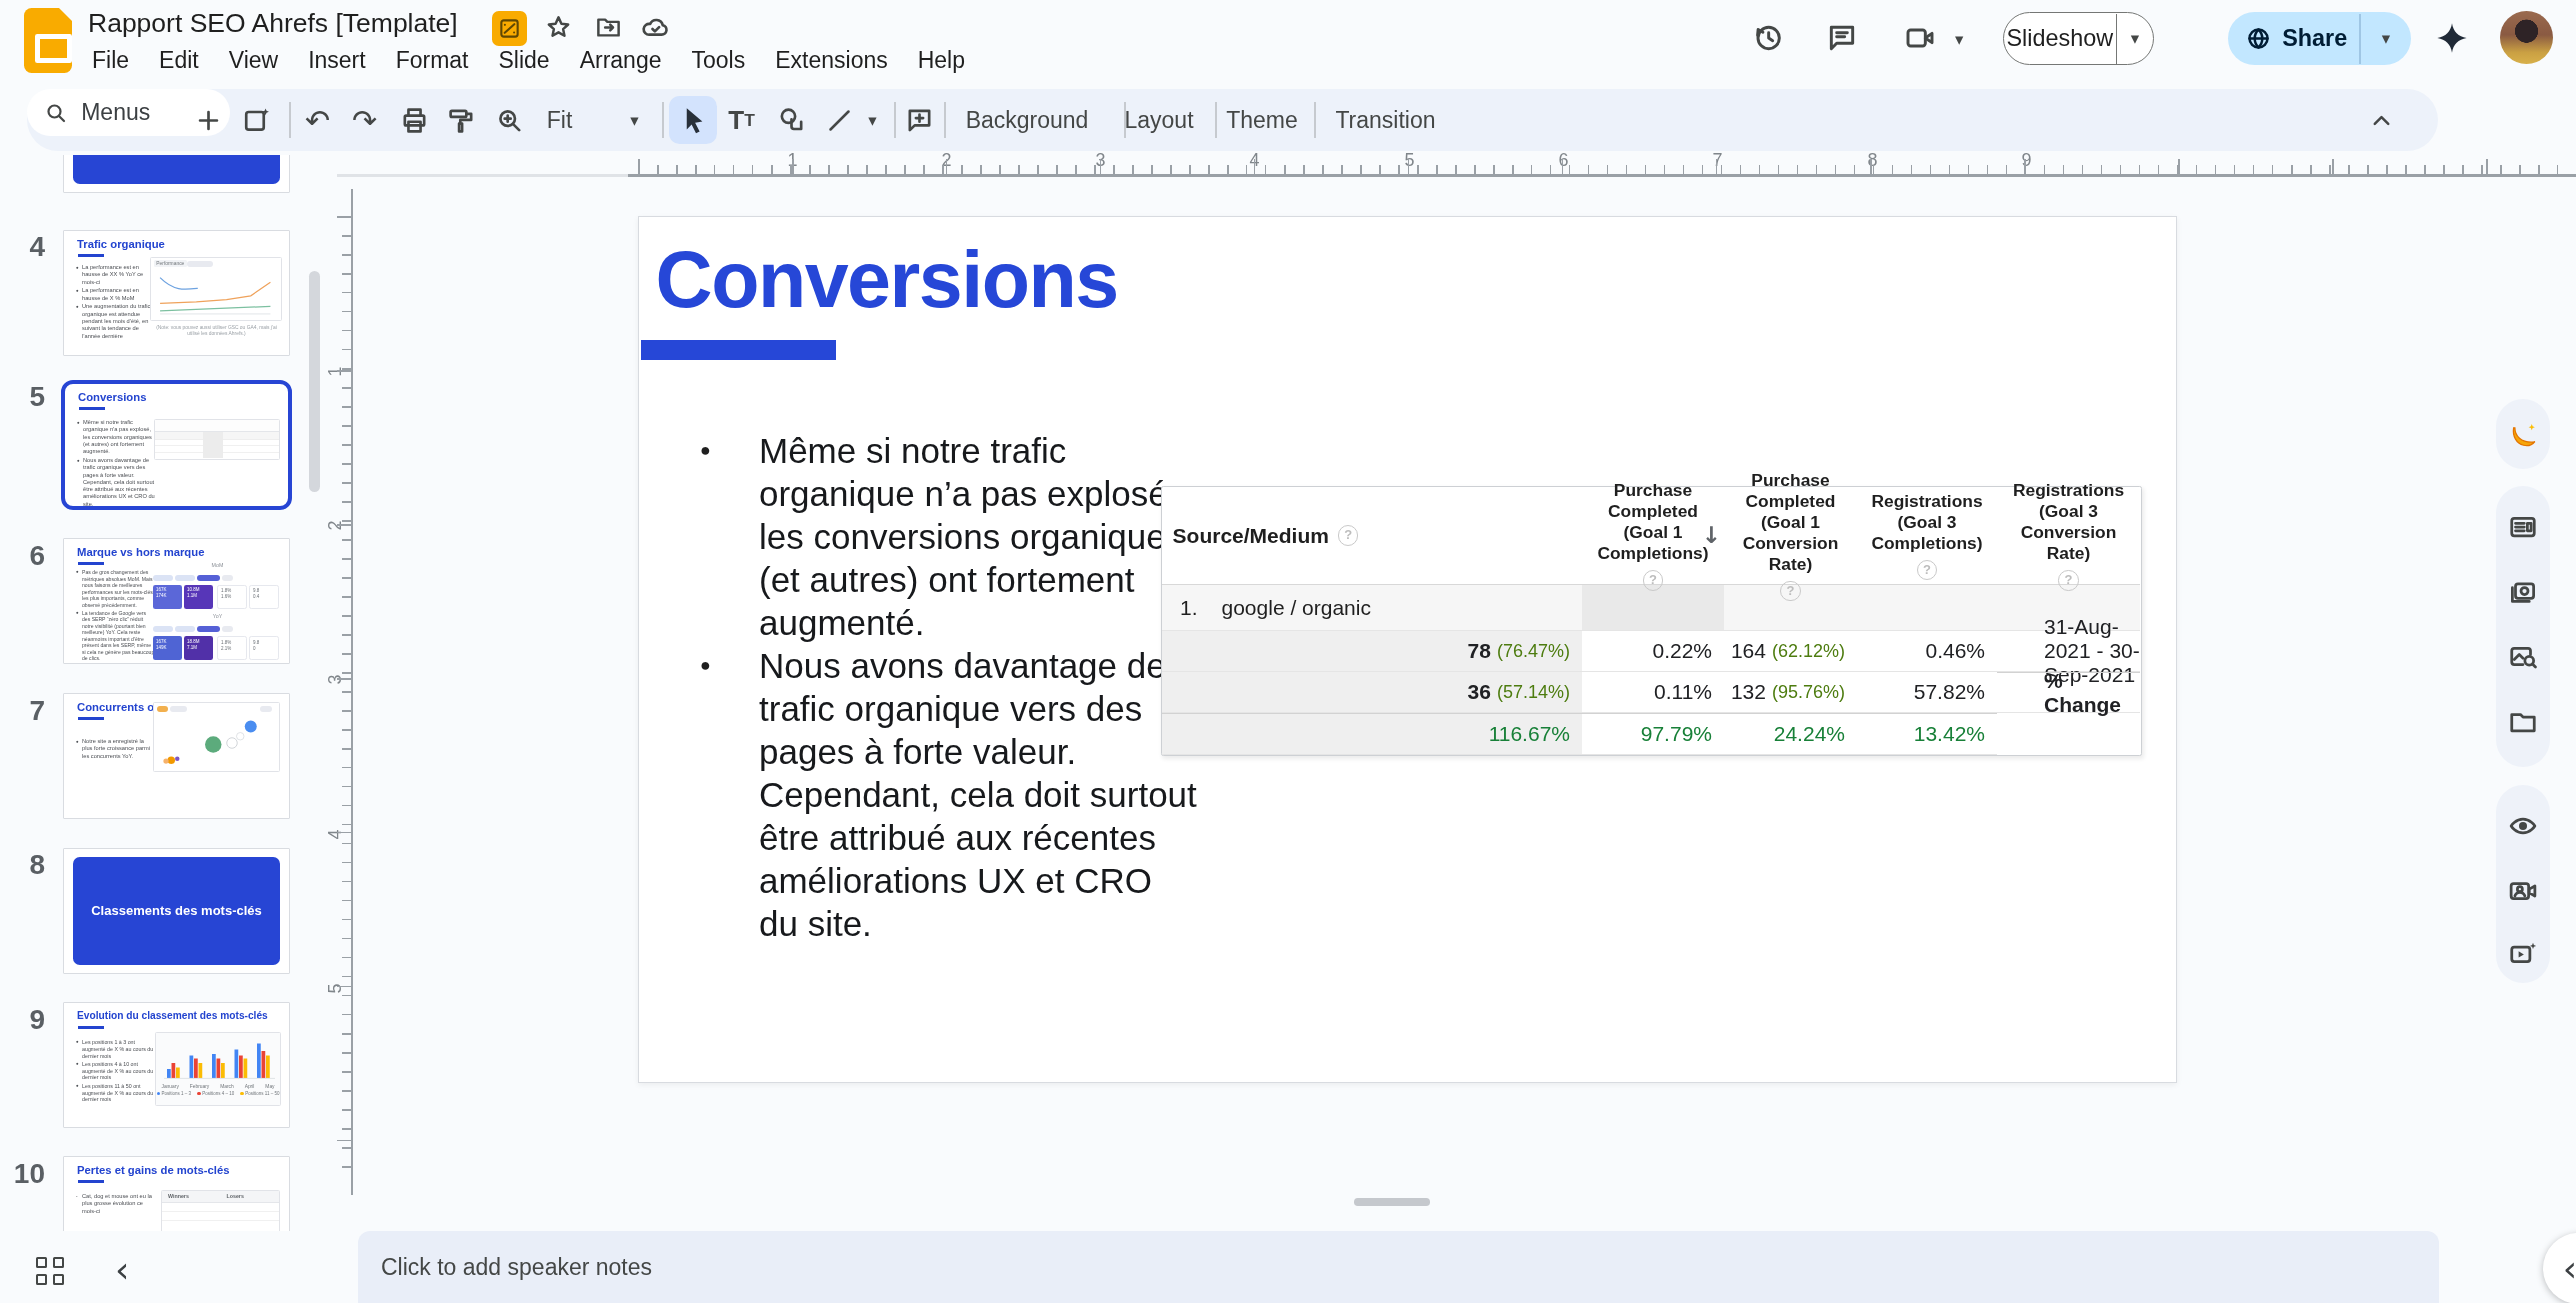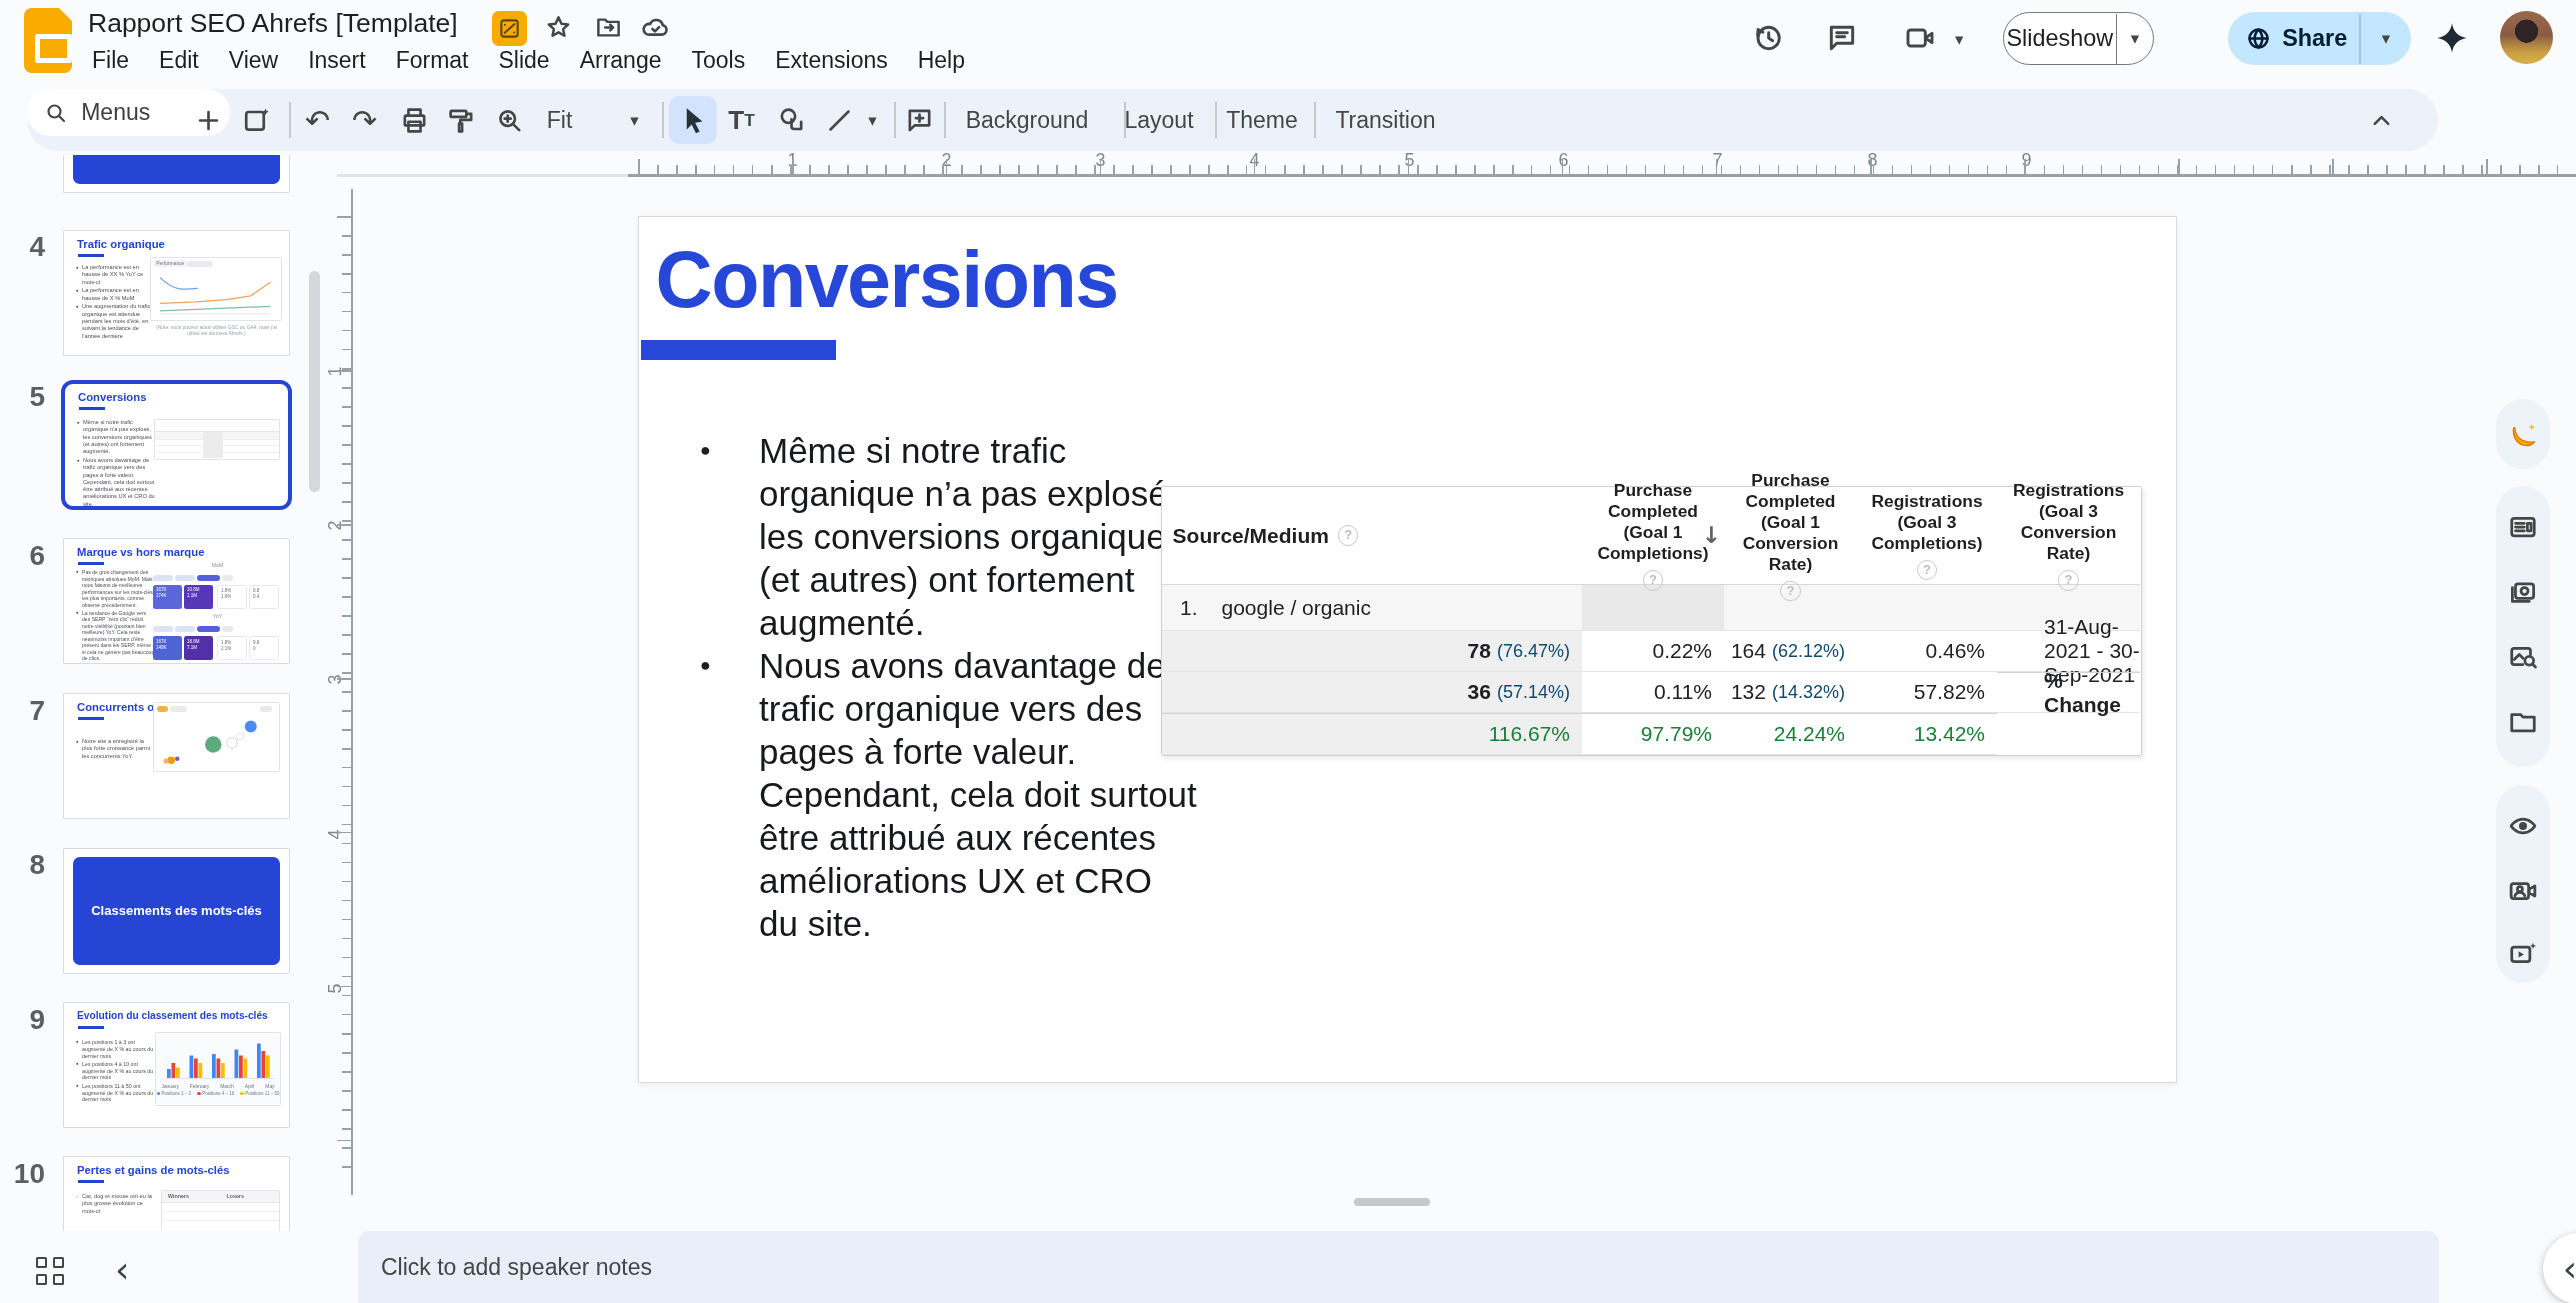--- a/index.html
+++ b/index.html
@@ -77,21 +77,21 @@
   .ga-table>div{border-bottom:0.8px solid #e5e5e5;display:flex;align-items:center}
   .hcell{border-bottom:1.5px solid #d8d8d8!important;flex-direction:column;justify-content:center;text-align:center;font-size:17.4px;font-weight:bold;line-height:21px;position:relative;padding:0 4.5px}
   .hcell .help{margin-top:6px}
   .h1cell{border-bottom:1.5px solid #d8d8d8!important;padding-left:10.6px;font-size:21px;font-weight:bold}
   .help{width:20.4px;height:20.4px;border:1.5px solid #c9c9c9;border-radius:50%;color:#bdbdbd;font-size:13px;line-height:17.4px;text-align:center;font-weight:bold;flex:none;display:inline-block}
   .sort{position:absolute;right:3px;top:38px;font-size:23px;color:#5f6368}
   .grey-col{background:#efefef}
   .grp{background:#f6f6f6}
   .grp.grey-col{background:#e9e9e9}
   .num-cell{justify-content:flex-end;padding-right:12px;font-size:21px;color:#202124}
-  .sub{color:#0c4a6e;font-size:18px;margin-left:6px}
+  .sub{color:#4d7c0f;font-size:18px;margin-left:6px}
   .pl{padding-left:47px;font-size:21px;color:#202124}
   .chg{border-top:0.8px solid #d2d2d2}
   .green{color:#188038;font-weight:normal}
   
   .rail{background:#eef2f9;border-radius:27px}
   .rail-ic{position:absolute;left:12px;width:30px;height:30px;display:flex;align-items:center;justify-content:center}
   
   .notes-box{left:358px;top:1231px;width:2081px;height:73px;background:#e9eef8;border-radius:12px 12px 0 0;padding:23px 0 0 23px;font-size:23px;color:#444746}
   .gridbtn{left:36px;top:1257px;width:30px;height:30px;display:grid;grid-template-columns:11.3px 11.3px;grid-template-rows:11.3px 11.3px;gap:5.3px}
   .gridbtn i{border:2.6px solid #444746;border-radius:1.5px}
@@ -562,21 +562,21 @@
     <div class="num-cell">0.46%</div>
 
     <div class="pl">31-Aug-2021 - 30-Sep-2021</div>
     <div class="num-cell grey-col">
         <b>36</b>
         <span class="sub">(57.14%)</span>
       </div>
     <div class="num-cell">0.11%</div>
     <div class="num-cell">
         <span>132</span>
-        <span class="sub">(14.32%)</span>
+        <span class="sub">(95.76%)</span>
       </div>
     <div class="num-cell">57.82%</div>
 
     <div class="pl chg" style="font-weight:bold">% Change</div>
     <div class="num-cell grey-col chg green">116.67%</div>
     <div class="num-cell chg green">97.79%</div>
     <div class="num-cell chg green">24.24%</div>
     <div class="num-cell chg green">13.42%</div>
   </div>
 </div>

